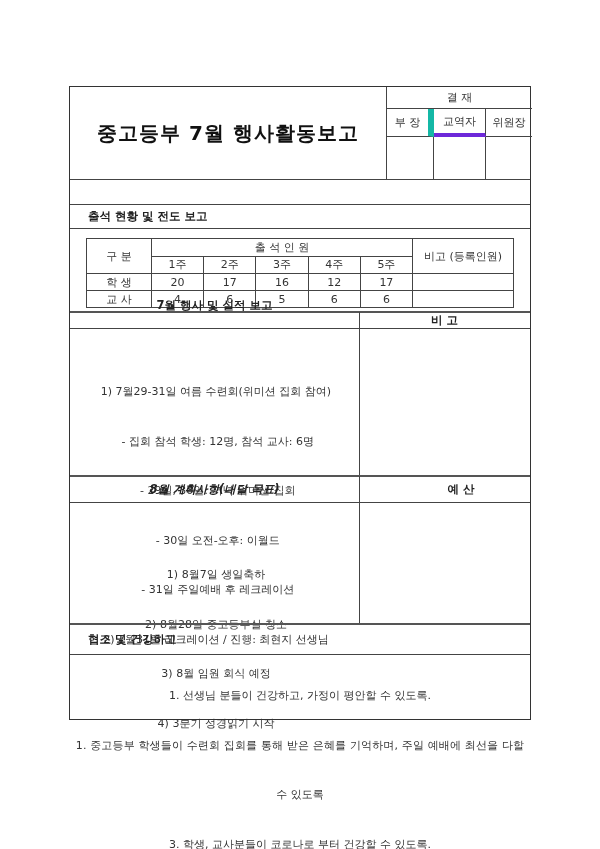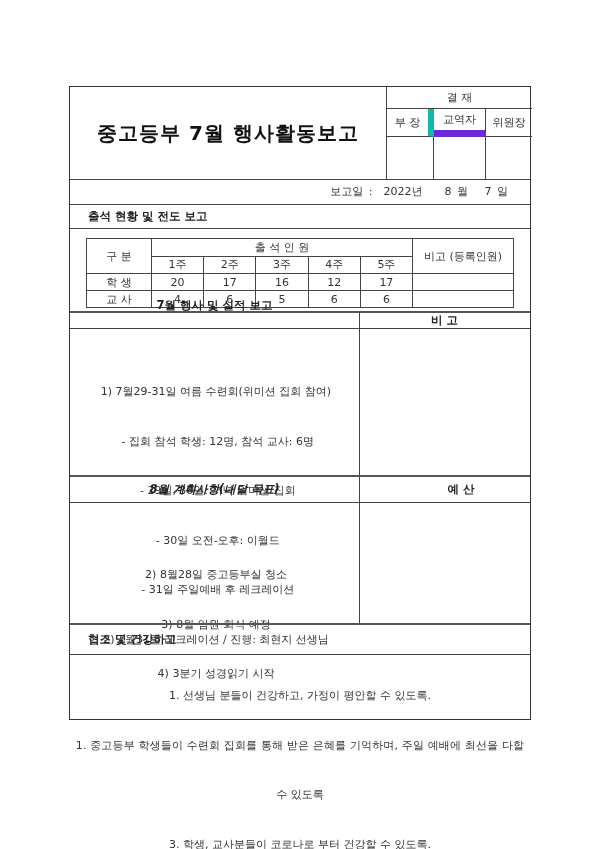--- a/index.html
+++ b/index.html
@@ -21,35 +21,29 @@
 </head>
 <body>
 
 <div class="page">
 
   <div class="abs title">중고등부 7월 행사활동보고</div>
 
   <div class="abs approval">
     <div class="cell" style="left:0;top:0;width:145px;height:22px;border-bottom:1px solid #444;">결          재</div>
     <div class="cell" style="left:0;top:22px;width:47px;height:28px;border-bottom:1px solid #444;border-right:6px solid #14b8a6;">부 장</div>
-    <div class="cell" style="left:47px;top:22px;width:52px;height:28px;border-bottom:7px solid #6d28d9;border-right:1px solid #444;">교역자</div>
+    <div class="cell" style="left:47px;top:22px;width:52px;height:28px;border-bottom:4px solid #6d28d9;border-right:1px solid #444;">교역자</div>
     <div class="cell" style="left:99px;top:22px;width:46px;height:28px;border-bottom:1px solid #444;">위원장</div>
     <div class="cell" style="left:0;top:50px;width:47px;height:42px;border-right:1px solid #444;"></div>
     <div class="cell" style="left:47px;top:50px;width:52px;height:42px;border-right:1px solid #444;"></div>
     <div class="cell" style="left:99px;top:50px;width:46px;height:42px;"></div>
   </div>
 
   <div class="hline" style="top:92px;"></div>
 
-  <div class="abs report-date">
-    <span>보고일 :</span>&nbsp;&nbsp;
-    <span>2022년</span>&nbsp;&nbsp;&nbsp;&nbsp;
-    <span>8 월</span>&nbsp;&nbsp;&nbsp;
-    <span>7 일</span>
-  </div>
 
   <div class="hline" style="top:117px;"></div>
 
   <div class="abs sec-title" style="left:18px;top:117px;width:400px;height:24px;">출석 현황 및 전도 보고</div>
   <div class="hline" style="top:141px;"></div>
 
   <table class="att">
     <tbody>
         <tr>
       <td rowspan="2" style="width:64px;height:34px;">구  분</td>
@@ -101,20 +95,21 @@
   </div>
 
   <div class="hline" style="top:388px;border-top:2px solid #555;"></div>
 
   <div class="abs sec-title bold-center" style="left:0;top:389px;width:289px;height:26px;font-style:italic;">8월 계획사항(내달 목표)</div>
   <div class="abs sec-title bold-center" style="left:289px;top:389px;width:171px;height:26px;padding-left:33px;">예          산</div>
   <div class="hline" style="top:415px;"></div>
   <div class="vline" style="left:289px;top:389px;height:147px;"></div>
 
   <div class="abs list" style="left:6px;top:447px;width:280px;">
+    <div>1) 8월7일 생일축하</div>
     <div>2) 8월28일 중고등부실 청소</div>
     <div>3) 8월 임원 회식 예정</div>
     <div>4) 3분기 성경읽기 시작</div>
   </div>
 
   <div class="hline" style="top:536px;border-top:2px solid #555;"></div>
 
   <div class="abs sec-title" style="left:18px;top:538px;width:400px;height:29px;">협조 및 건강하고</div>
   <div class="hline" style="top:567px;"></div>
 

